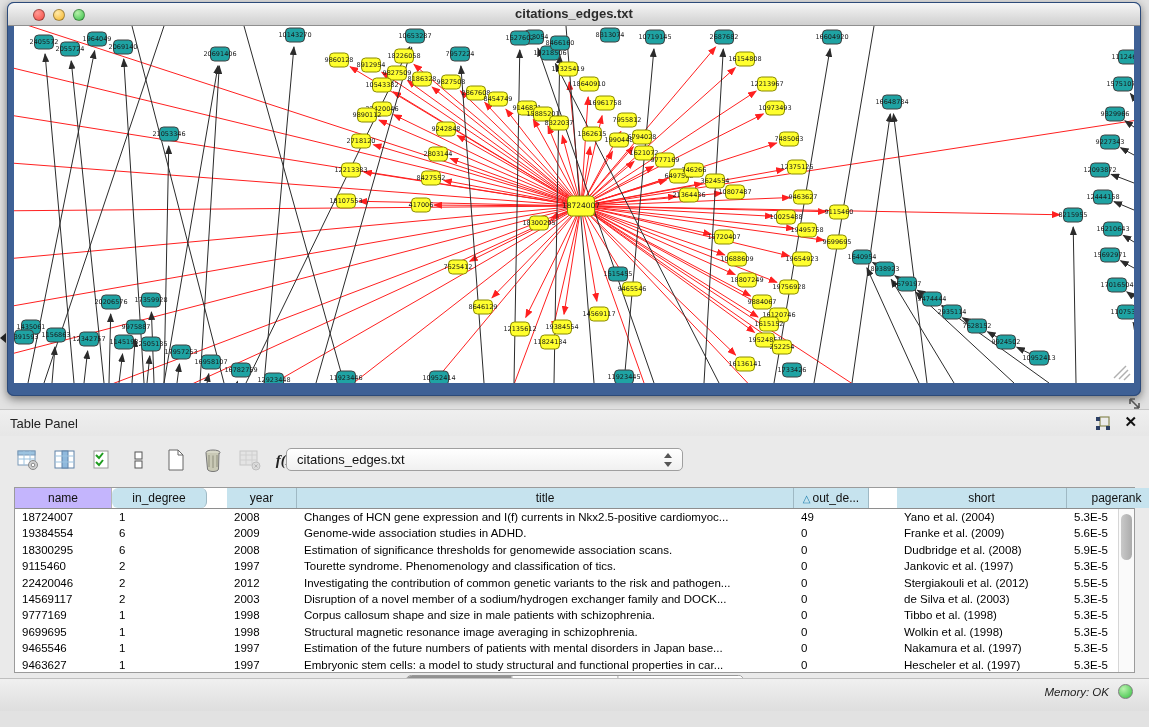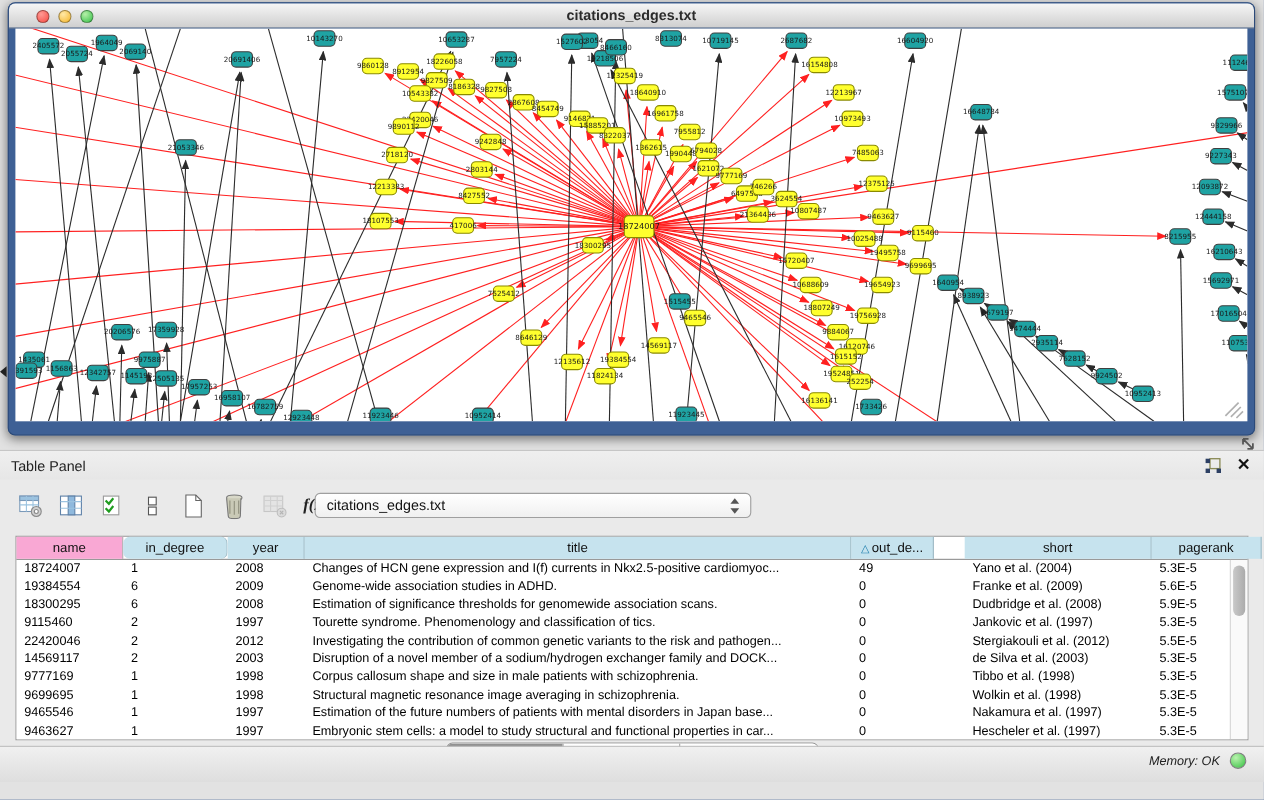--- a/index.html
+++ b/index.html
@@ -84,29 +84,29 @@
   .data-table {
     position:absolute; left:14px; top:51px; width:1121px; height:186px;
     background:#fff; border:1px solid #9b9b9b;
   }
   .thead { display:flex; height:21px; border-bottom:1px solid #8e8e8e; }
   .th {
     background:#c6e3ee; border-right:1px solid #9fb9c4; height:100%;
     font-size:12px; text-align:center; line-height:20px; color:#111;
     overflow:hidden; white-space:nowrap; flex:0 0 auto;
   }
-  .th.plain { background:#f9a8d4; border-right:1px solid #b5b5b5; }
+  .th.plain { background:#c4b5fd; border-right:1px solid #b5b5b5; }
   .sort-glyph { color:#1d7fae; font-size:10px; margin-right:2px; }
   .tbody { position:absolute; left:0; top:21px; right:16px; bottom:0; overflow:hidden; }
   .tr { display:flex; height:16.4px; background:#fff; }
   .td {
     font-size:11.5px; line-height:16.4px; padding-left:7px; color:#000;
     overflow:hidden; white-space:nowrap; flex:0 0 auto;
   }
-  .c0{width:97px;} .c1{width:95px;border-radius:6px;} .c2{width:70px;} .c3{width:497px;}
+  .c0{width:97px;} .c1{width:95px;border-radius:6px;} .c2{width:70px;margin-left:20px;} .c3{width:497px;}
   .c4{width:75px;} .c5{width:170px;margin-left:28px;} .c6{width:100px;}
   .vscroll {
     position:absolute; right:0; top:21px; bottom:0; width:16px;
     background:#fafafa; border-left:1px solid #d6d6d6;
   }
   .vthumb {
     position:absolute; left:2px; right:2px; top:5px; height:46px;
     background:linear-gradient(90deg,#c9c9c9,#ababab); border-radius:6px;
   }
 

